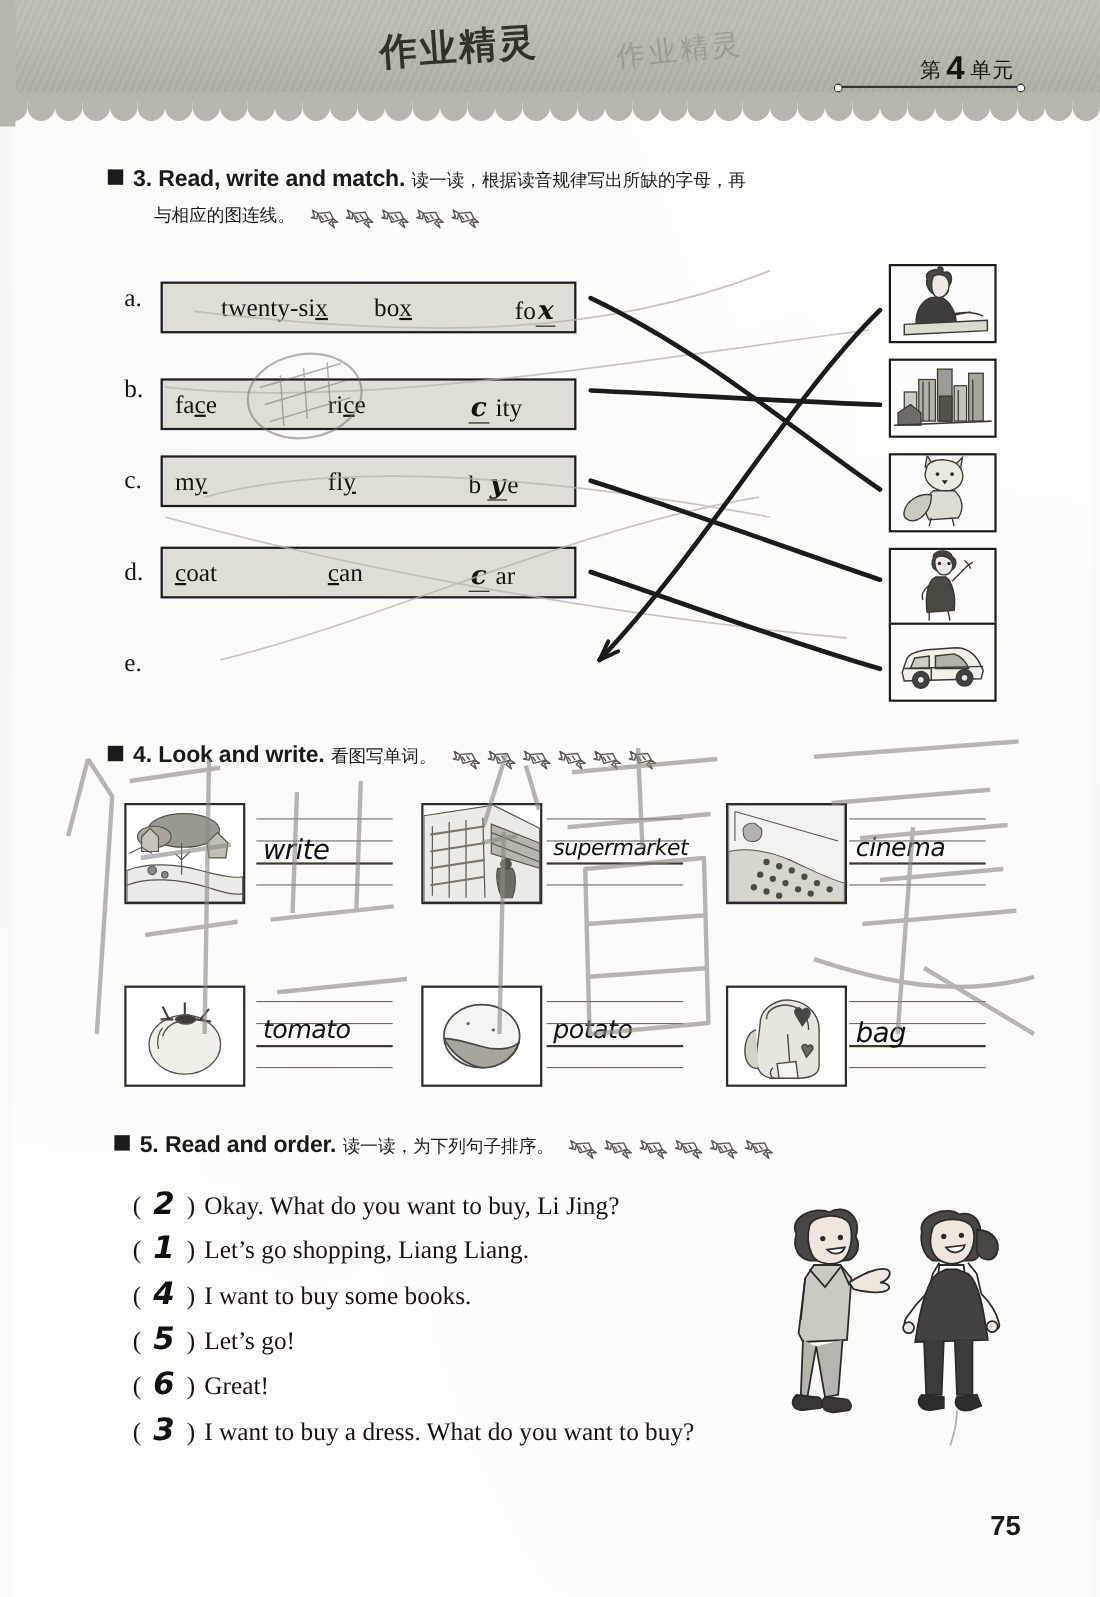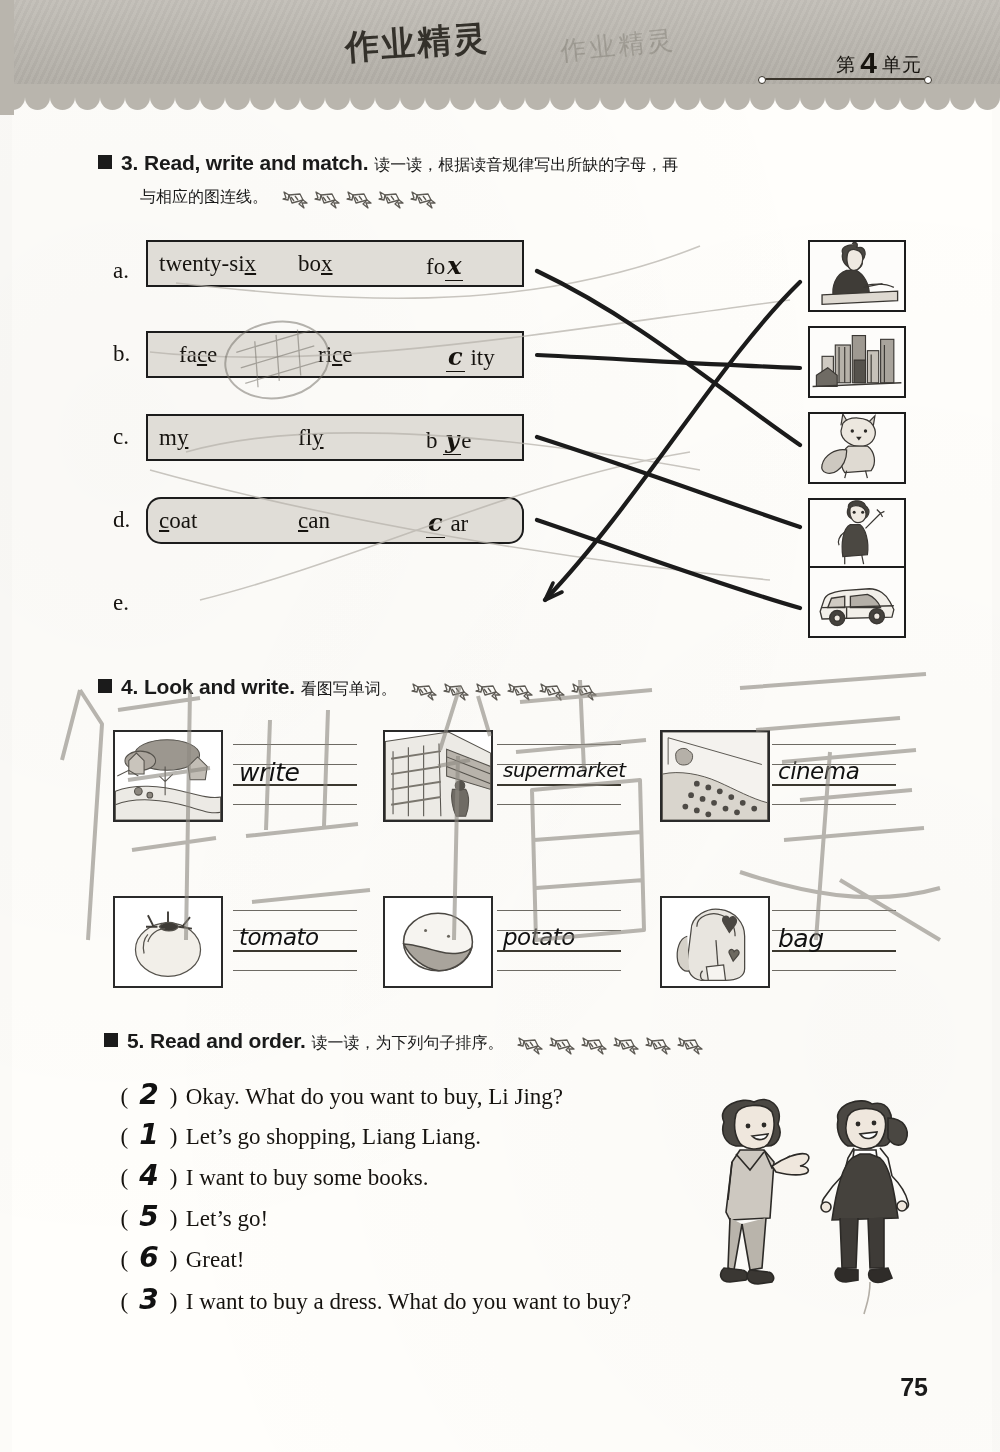--- a/index.html
+++ b/index.html
@@ -303,45 +303,45 @@
               <path d="M7,4 L18,3 L21,9 L10,12 Z"></path>
               <path d="M7,4 L2,1 L4,7 L1,8 L6,9 Z"></path>
               <path d="M21,9 L25,12 L20,12 L22,17 L17,13 Z"></path>
               <path d="M9,6 L12,10 M13,5 L16,9"></path>
             </g>
           </svg></span></span>
   </div>
 
   <div class="ex3" id="ex3body">
       <div class="rowlabel" style="left:113px;top:258px;">a.</div>
-      <div class="wordrow" style="left:146px;top:240px;">
+      <div class="wordrow" style="left:146px;top:256px;padding-left:42px;">
         <div class="cells">
           <span class="c c1">twenty-si<span class="u">x</span></span>
           <span class="c c2">bo<span class="u">x</span></span>
           <span class="c c3">fo<span class="hw">x</span></span>
         </div>
       </div>
       <div class="rowlabel" style="left:113px;top:341px;">b.</div>
-      <div class="wordrow" style="left:146px;top:331px;padding-left:20px;">
+      <div class="wordrow" style="left:146px;top:344px;">
         <div class="cells">
           <span class="c c1">fa<span class="u">c</span>e</span>
           <span class="c c2">ri<span class="u">c</span>e</span>
           <span class="c c3"><span class="hw">c</span> ity</span>
         </div>
       </div>
       <div class="rowlabel" style="left:113px;top:424px;">c.</div>
       <div class="wordrow" style="left:146px;top:414px;">
         <div class="cells">
           <span class="c c1">m<span class="u">y</span></span>
           <span class="c c2">fl<span class="u">y</span></span>
           <span class="c c3">b <span class="hw">y</span>e</span>
         </div>
       </div>
       <div class="rowlabel" style="left:113px;top:507px;">d.</div>
-      <div class="wordrow" style="left:146px;top:497px;border-radius:15px;">
+      <div class="wordrow" style="left:146px;top:497px;">
         <div class="cells">
           <span class="c c1"><span class="u">c</span>oat</span>
           <span class="c c2"><span class="u">c</span>an</span>
           <span class="c c3"><span class="hw">c</span> ar</span>
         </div>
       </div>
       <div class="rowlabel" style="left:113px;top:590px;">e.</div>
       <div class="pic" style="left:808px;top:240px;">
         <svg viewBox="0 0 98 72">
           <g stroke="#3a3733" stroke-width="1.4" fill="none">

